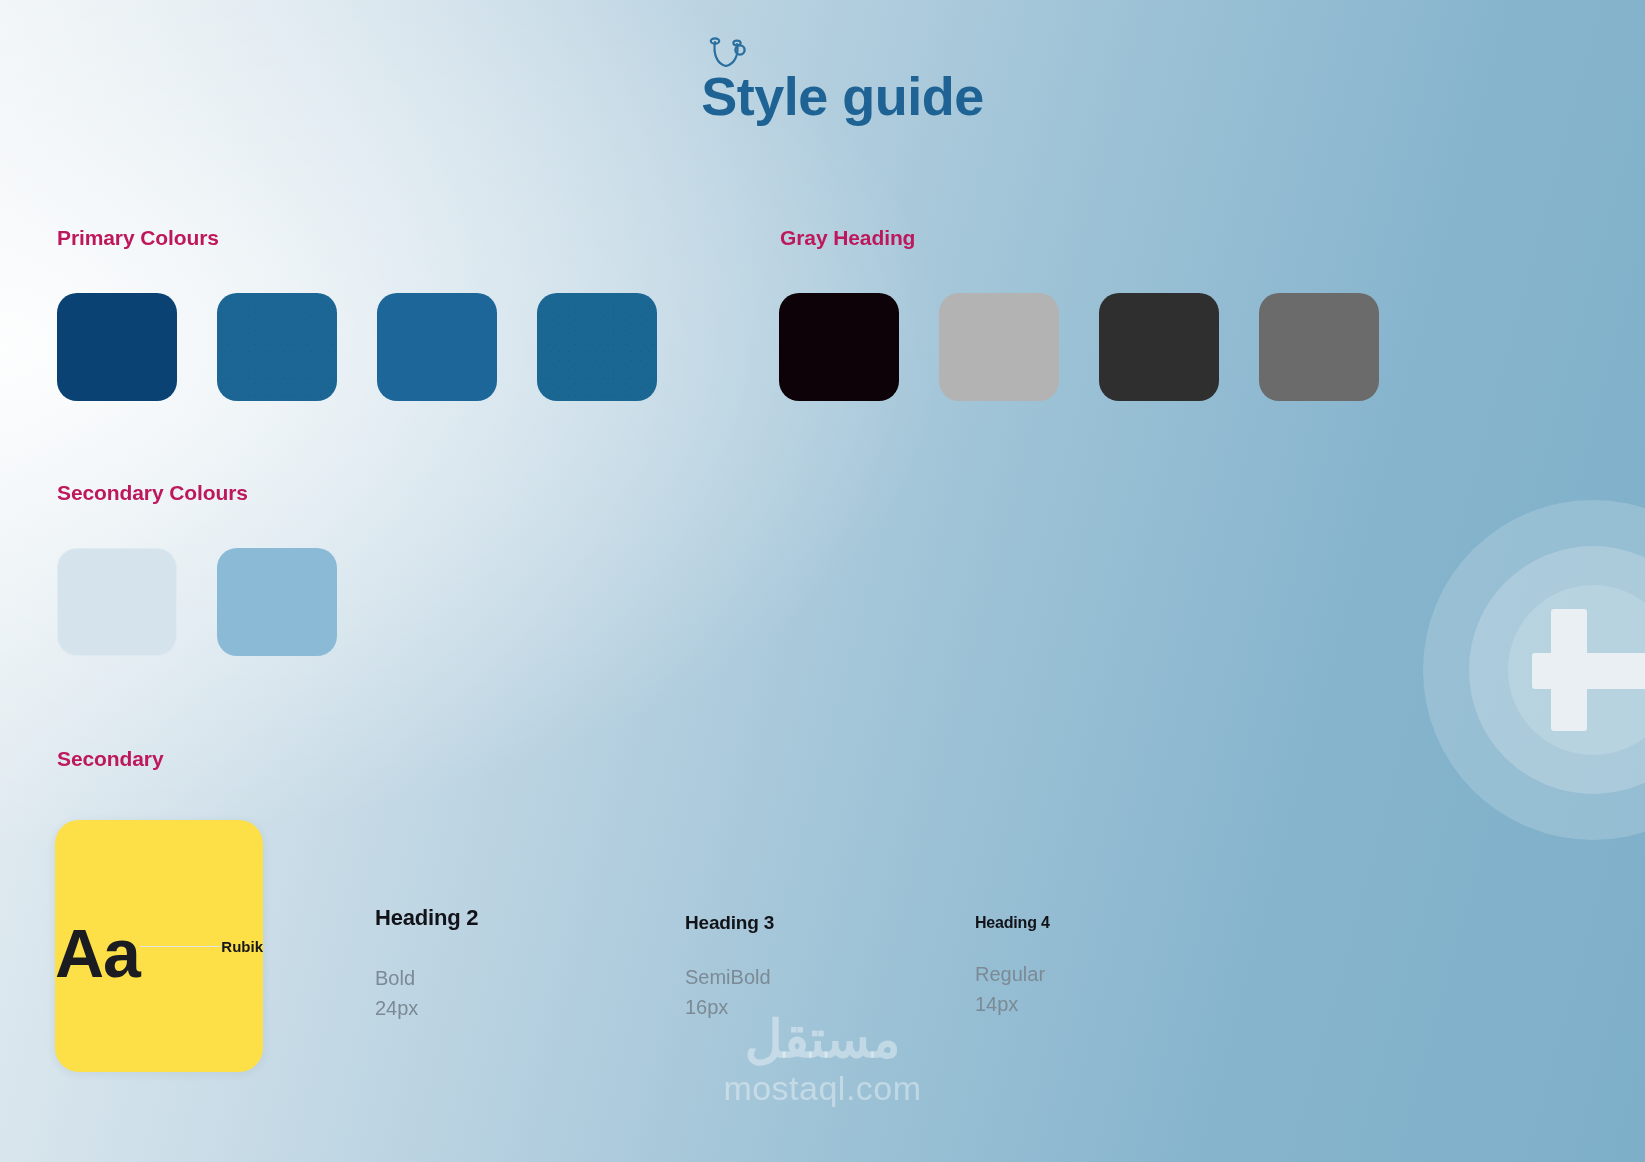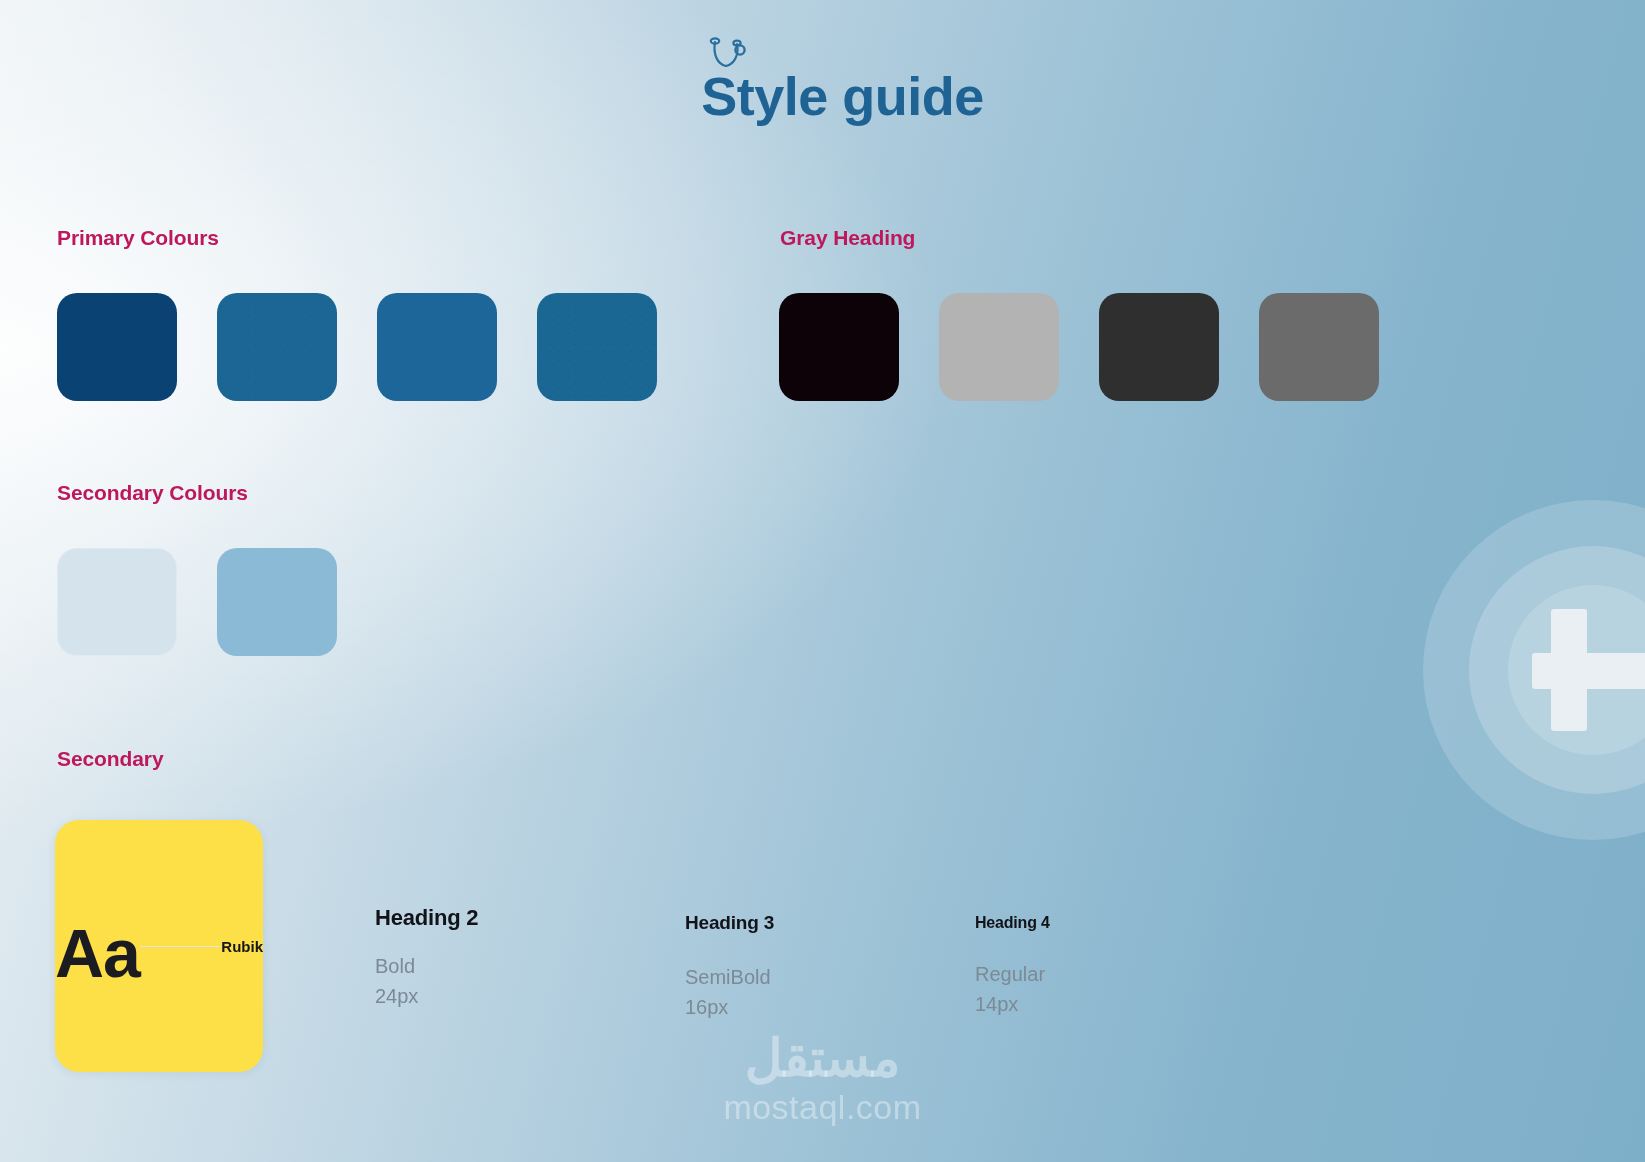--- a/index.html
+++ b/index.html
@@ -112,32 +112,32 @@
   #spec-h4 { left:975px; top:914px; }
 
   .spec .spec-title { color:#121319; font-weight:bold; letter-spacing:-0.2px; }
   #spec-h2 .spec-title { font-size:22px; }
   #spec-h3 .spec-title { font-size:19px; }
   #spec-h4 .spec-title { font-size:16px; }
 
   .spec .spec-weight, .spec .spec-size {
     color:#7b8a95; font-size:20px; line-height:1.52;
   }
-  #spec-h2 .spec-weight { margin-top:20px; }
+  #spec-h2 .spec-weight { margin-top:32px; }
   #spec-h3 .spec-weight { margin-top:28px; }
   #spec-h4 .spec-weight { margin-top:27px; }
 
   
   .watermark {
     position:absolute; left:0; right:0; top:1012px;
     display:flex; flex-direction:column; align-items:center;
     color:rgba(255,255,255,0.38);
     pointer-events:none; user-select:none;
   }
-  .watermark .wm-ar   { font-size:52px; font-weight:bold; line-height:1.05;margin-top:19px; }
+  .watermark .wm-ar   { font-size:52px; font-weight:bold; line-height:1.05; }
   .watermark .wm-site { font-size:34px; letter-spacing:0.5px; margin-top:2px; }
 </style>
 </head>
 <body>
 
 <div class="deco-cross">
   <div class="ring2">
     <div class="ring3">
       <span class="bar h"></span>
       <span class="bar v"></span>

